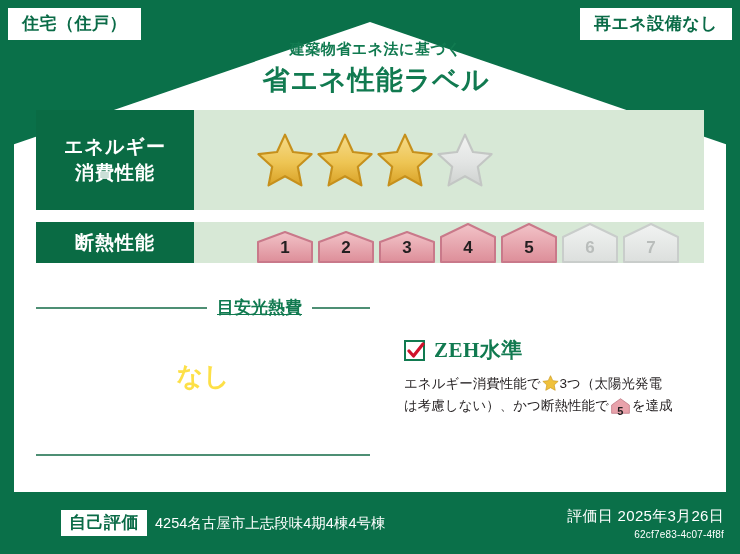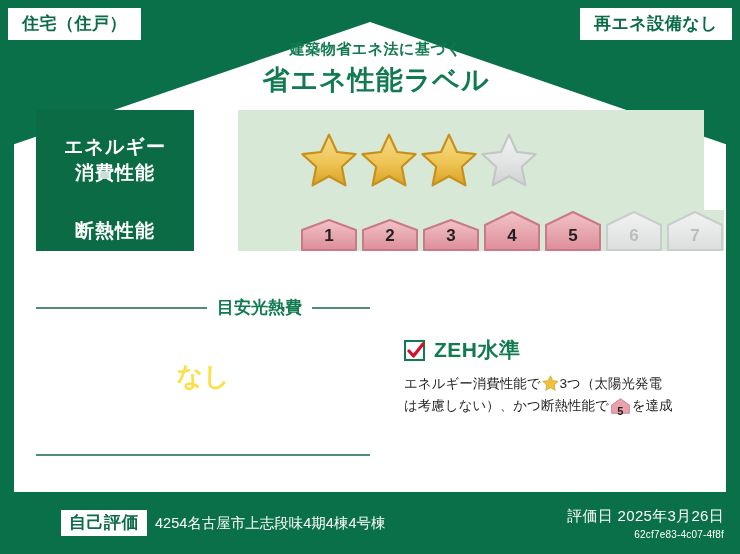--- a/index.html
+++ b/index.html
@@ -67,21 +67,21 @@
   
   .rows {
     position: absolute;
     left: 36px; right: 36px;
     top: 110px;
     z-index: 5;
   }
   .metric-row {
     display: flex;
     align-items: stretch;
-    gap: 44px;
+    margin-bottom: 12px;
   }
   .metric-key {
     width: 158px;
     flex: 0 0 158px;
     background: #0a6b44;
     color: #ffffff;
     display: flex;
     flex-direction: column;
     align-items: center;
     justify-content: center;
@@ -137,20 +137,21 @@
     position: relative;
     padding-right: 14px;
   }
   .cost-header {
     display: flex;
     align-items: center;
     gap: 10px;
     color: #117a50;
     font-weight: bold;
     font-size: 17px;
+    text-decoration: underline;
   }
   .cost-header .rule {
     flex: 1 1 auto;
     height: 2px;
     background: #4e8f74;
   }
   .cost-header .rule.short { flex: 0 0 58px; }
   .cost-value {
     text-align: center;
     color: #fde047;
@@ -169,20 +170,21 @@
   .lower-right {
     flex: 1 1 auto;
     padding-left: 20px;
     padding-top: 40px;
   }
   .zeh-title-row {
     display: flex;
     align-items: center;
     gap: 9px;
     margin-bottom: 9px;
+    font-family: Liberation Serif, serif;
   }
   .checkbox {
     width: 21px; height: 21px;
     border: 2px solid #117a50;
     position: relative;
     flex: 0 0 21px;
   }
   .checkbox svg { position: absolute; left: 1px; top: 0px; }
   .zeh-title {
     color: #117a50;

